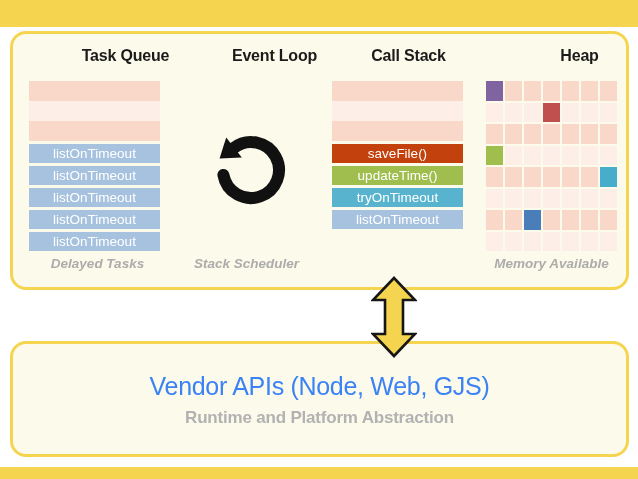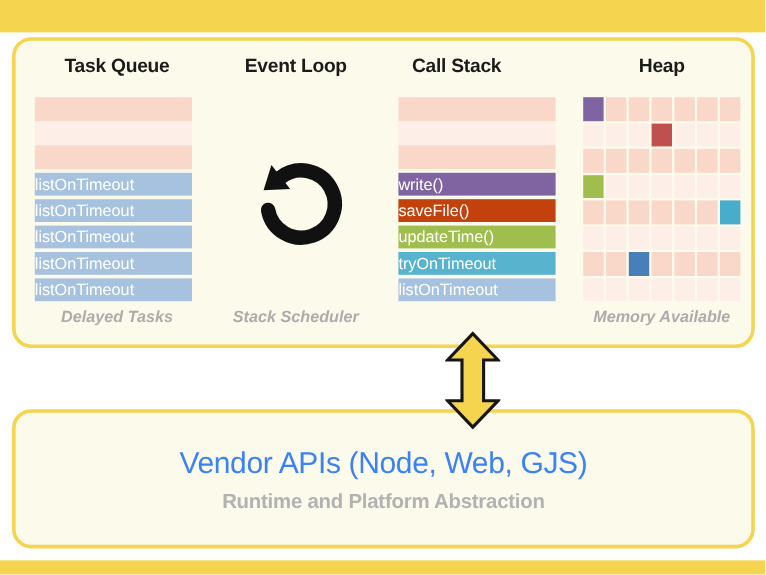--- a/index.html
+++ b/index.html
@@ -14,33 +14,33 @@
 
   .panel{
     position:absolute;left:10px;width:619px;box-sizing:border-box;
     background:#FCFAEA;border:3px solid #F5D44F;border-radius:16px;
   }
   .panel-top{top:31px;height:259px;}
   .panel-bottom{top:341px;height:116px;display:flex;flex-direction:column;align-items:center;justify-content:center;}
 
   .col-header{
     position:absolute;top:13px;width:175px;text-align:center;
-    font-size:16px;font-weight:700;color:#1b1b1b;letter-spacing:-0.2px;
+    font-size:16px;font-weight:700;color:#1b1b1b;letter-spacing:-0.2px;padding-left:28px;
   }
   .col-footer{
     position:absolute;top:222px;width:175px;text-align:center;
     font-size:13.5px;font-weight:700;font-style:italic;color:#ACACAC;
   }
 
   .rows{position:absolute;top:47px;width:131px;}
   .bar{width:100%;box-sizing:border-box;}
   .bar.empty{height:20px;}
   .bar.task,.bar.frame{
     height:19px;margin-top:3px;color:#ffffff;font-size:13.5px;line-height:19px;
-    white-space:nowrap;overflow:hidden;
+    text-align:center;white-space:nowrap;overflow:hidden;
   }
 
   .heap-grid{
     position:absolute;left:473px;top:47px;width:131px;height:170px;
     display:grid;grid-template-columns:repeat(7,1fr);grid-template-rows:repeat(8,1fr);
     gap:2px;
   }
   .heap-cell{width:100%;height:100%;}
 
   .loop-icon{position:absolute;left:198px;top:96px;}
@@ -83,21 +83,20 @@
 
     <svg class="loop-icon" width="80" height="80" viewBox="0 0 80 80">
       <path d="M 12.4 44.9 A 28 28 0 1 0 22.8 17.9" fill="none" stroke="#111111" stroke-width="12" stroke-linecap="round"></path>
       <polygon points="8.6,28.6 30.8,27.6 15.2,7.4" fill="#111111"></polygon>
     </svg>
 
     <div class="rows" style="left:319px">
         <div class="bar empty" style="background: rgb(249, 216, 201);"></div>
         <div class="bar empty" style="background: rgb(253, 238, 232);"></div>
         <div class="bar empty" style="background: rgb(249, 216, 201);"></div>
-        <div class="bar frame" style="background: rgb(128, 100, 162);">write()</div>
         <div class="bar frame" style="background: #c2410c;">saveFile()</div>
         <div class="bar frame" style="background: rgb(159, 190, 78);">updateTime()</div>
         <div class="bar frame" style="background: rgb(88, 180, 206);">tryOnTimeout</div>
         <div class="bar frame" style="background: rgb(167, 194, 223);">listOnTimeout</div>
       </div>
 
     <div class="heap-grid" id="heap-grid">
         <div class="heap-cell" style="background: rgb(128, 100, 162);"></div>
         <div class="heap-cell" style="background: rgb(249, 216, 201);"></div>
         <div class="heap-cell" style="background: rgb(249, 216, 201);"></div>

